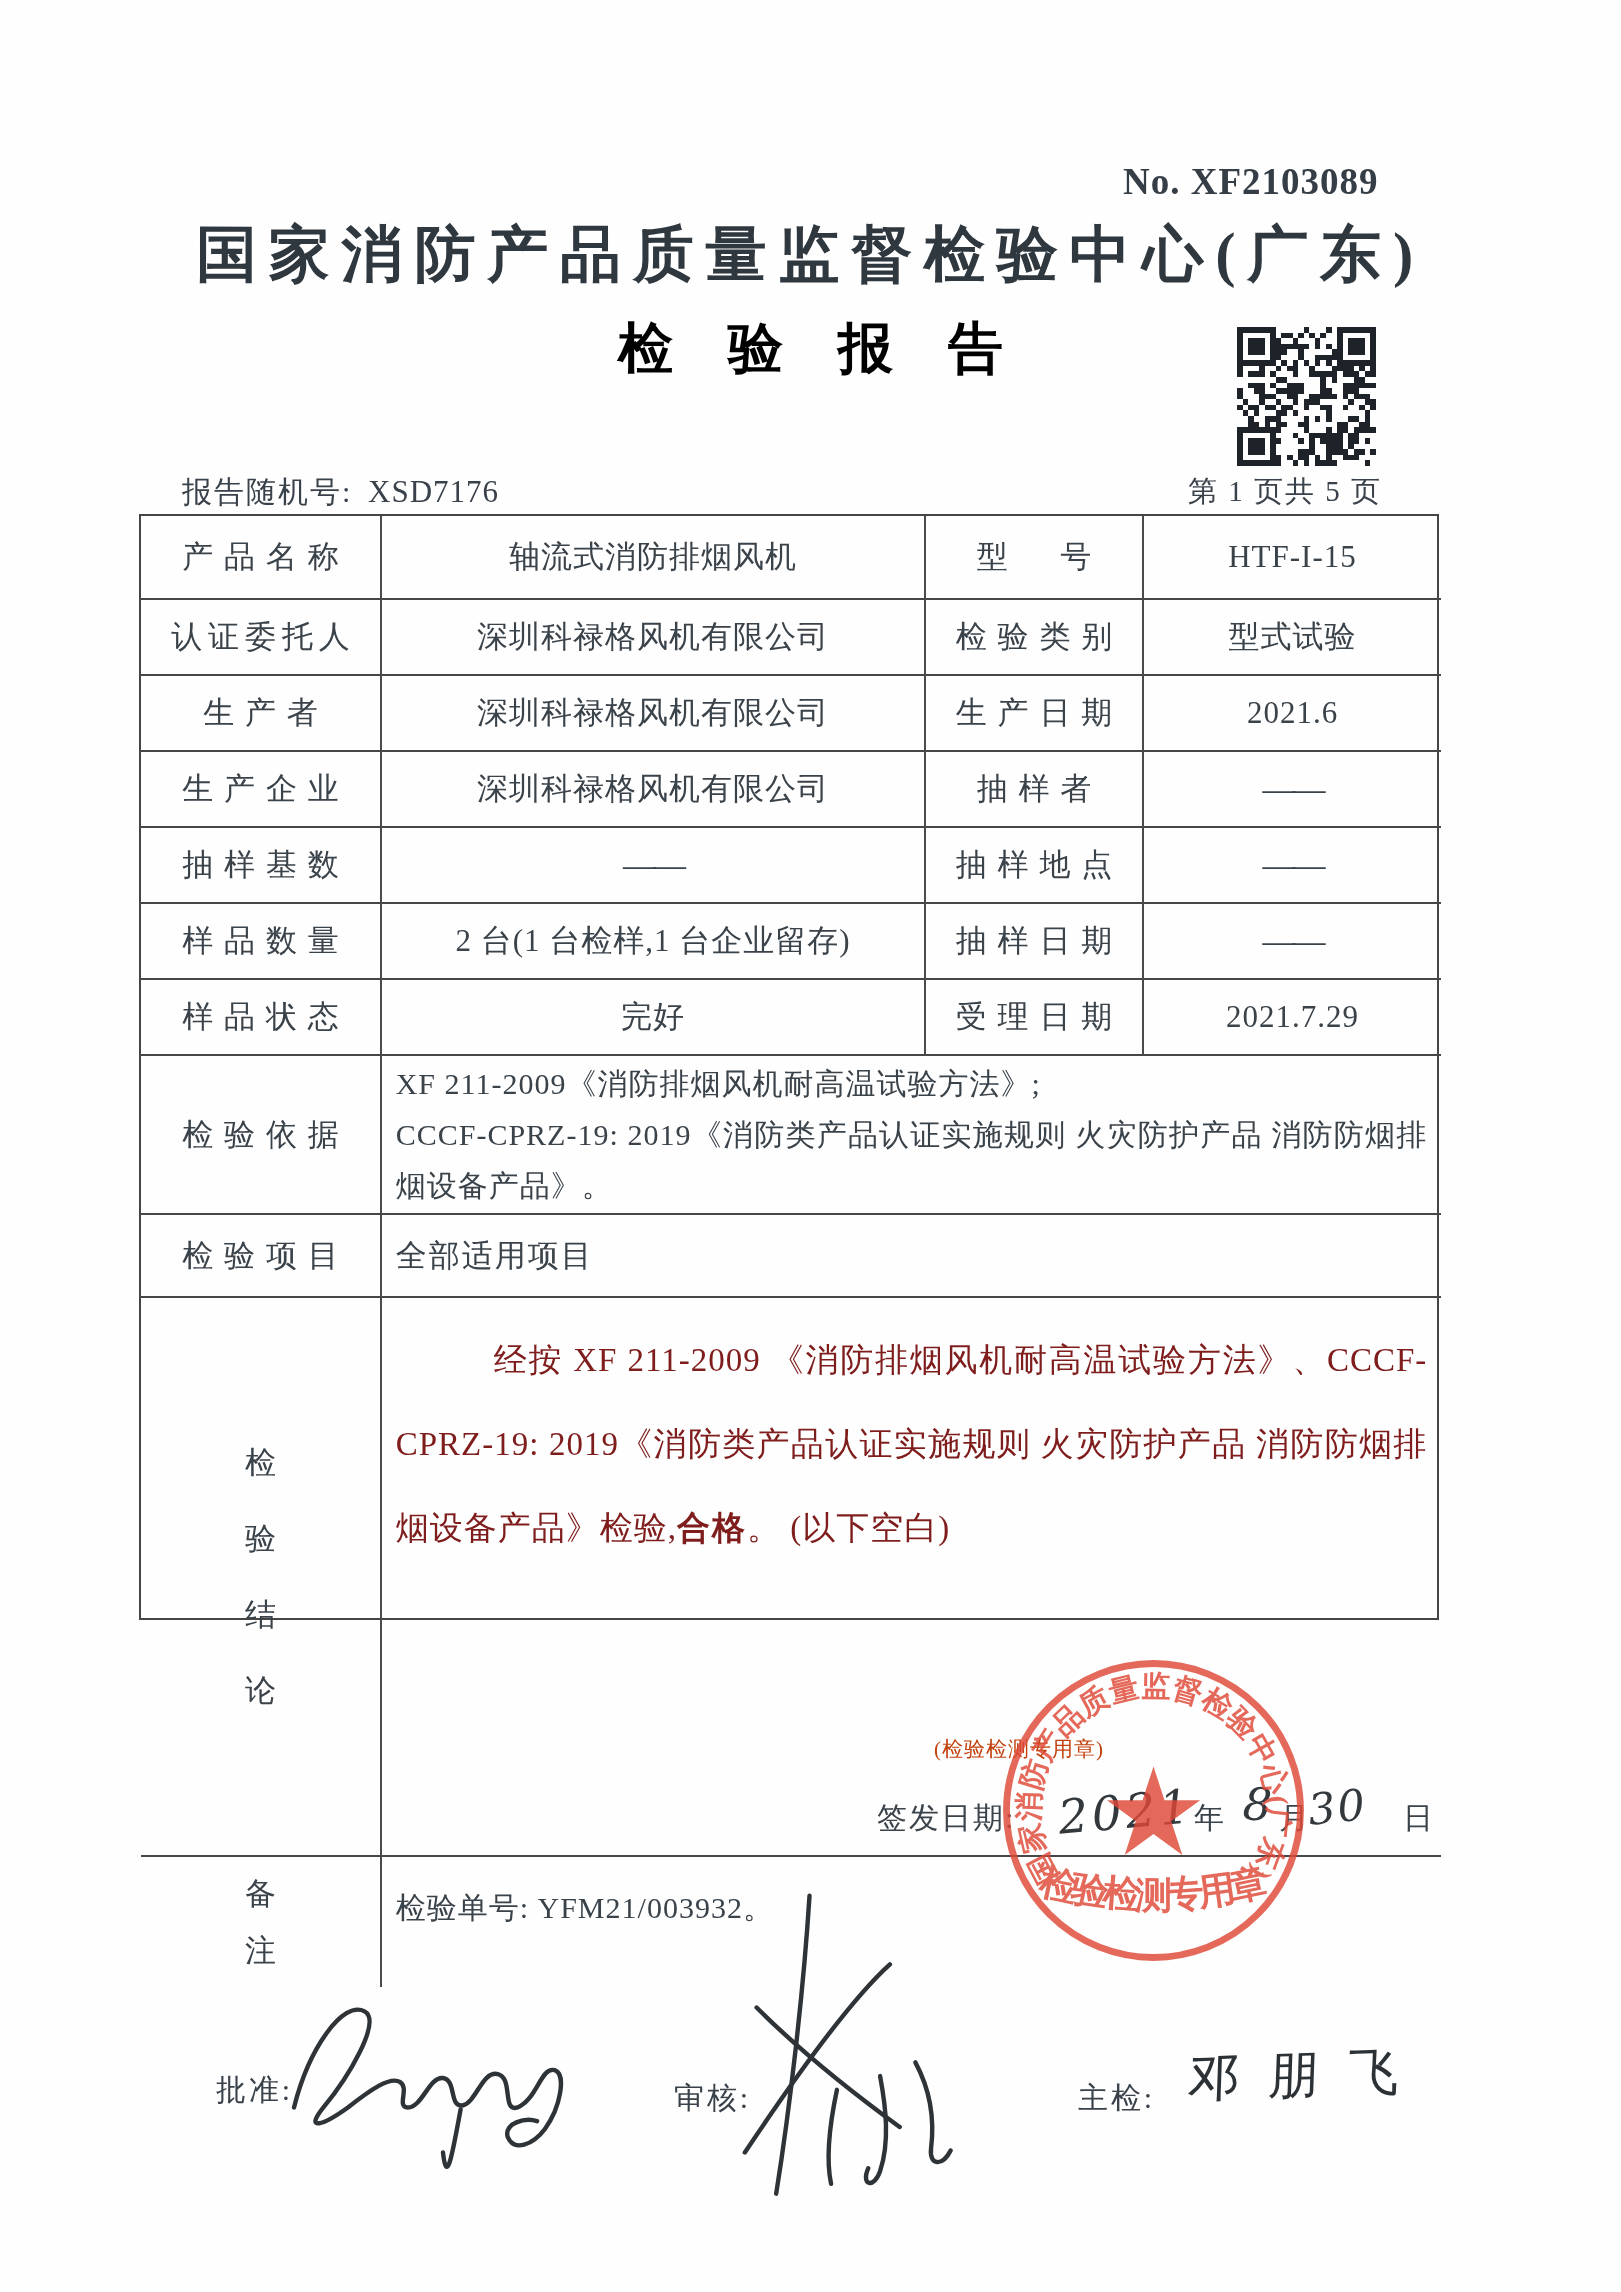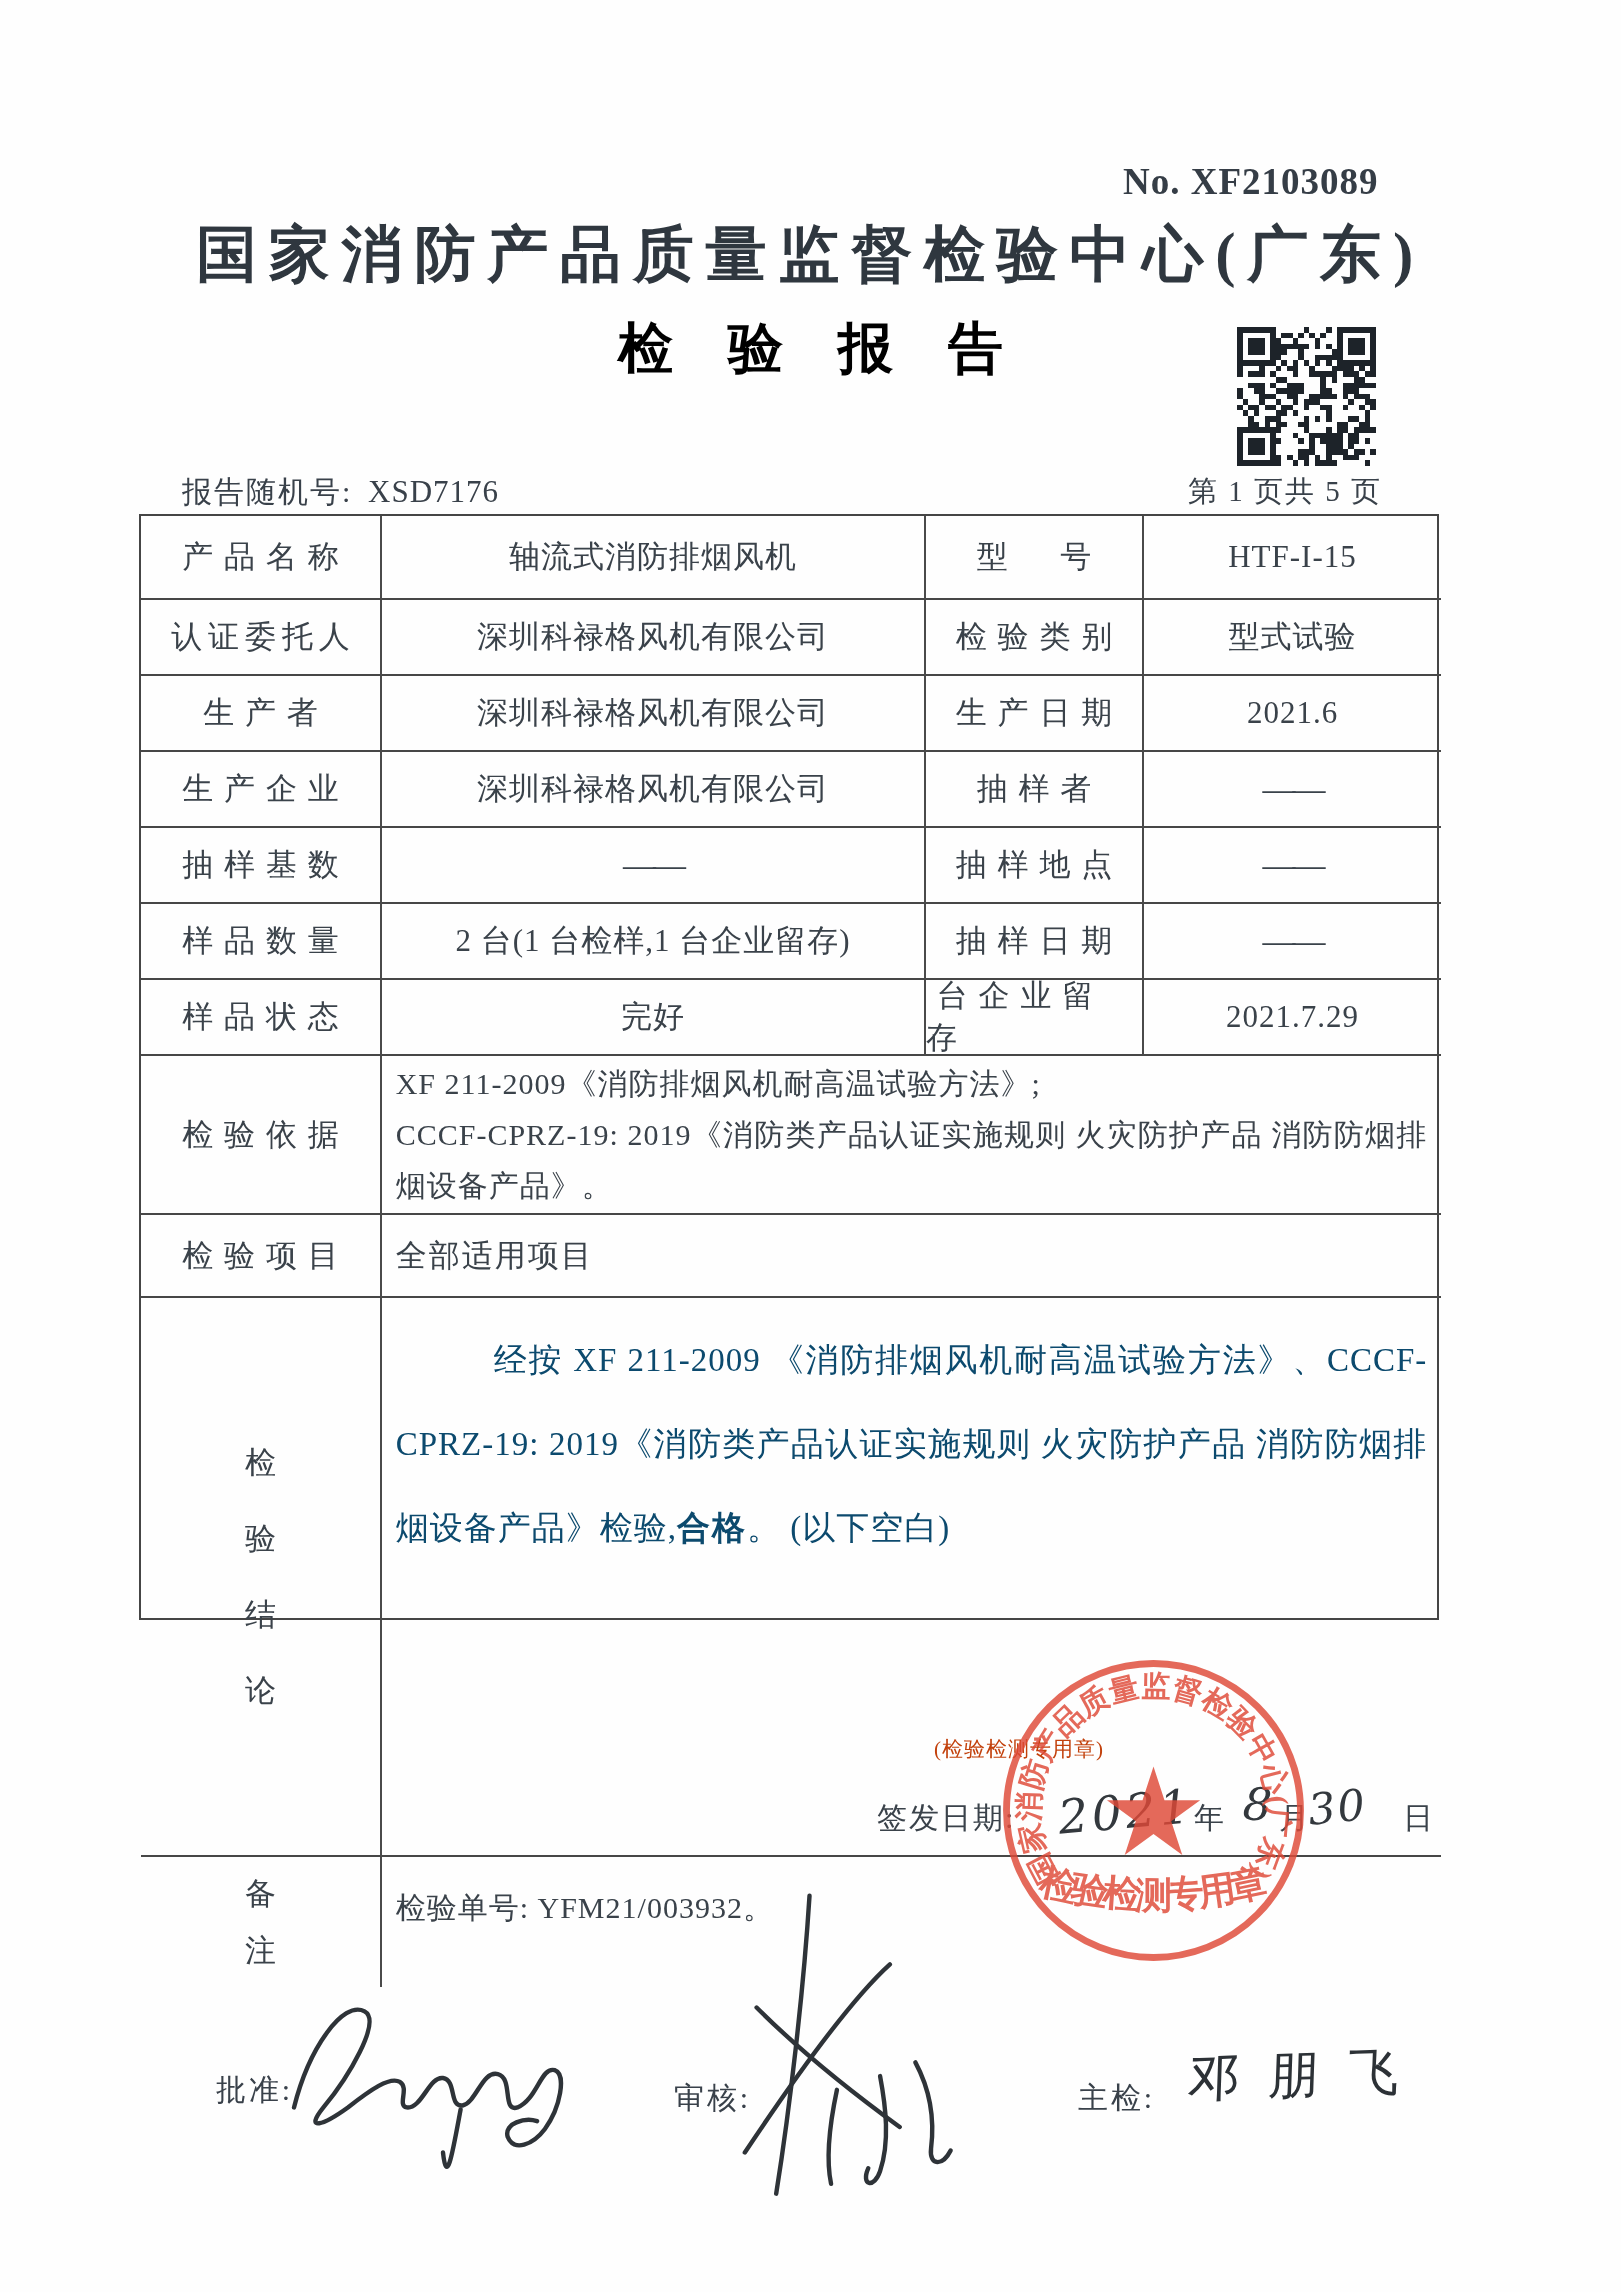--- a/index.html
+++ b/index.html
@@ -33,21 +33,21 @@
   .span3 { grid-column:2 / span 3; }
   .left-align { justify-content:flex-start; padding-left:13.7px; }
   .basis-cell { flex-direction:column; align-items:stretch; justify-content:center; padding:5.9px 13.7px 5.9px 13.7px; }
   .basis-line { display:block; font-size:30px; line-height:51px; text-align:justify; text-align-last:left; letter-spacing:1px; }
   .vstack { flex-direction:column; justify-content:center; }
   .vstack span { display:block; line-height:1; }
   .concl-label { gap:45px; }
   .remark-label { gap:25.5px; }
   .concl-cell { display:block; }
   .concl-para { padding:19.6px 13.7px 0 13.7px; font-size:33px; line-height:84px; text-indent:98px;
-    text-align:justify; text-align-last:left; letter-spacing:1px; color:#0c4a6e; }
+    text-align:justify; text-align-last:left; letter-spacing:1px; color:#7f1d1d; }
   .verdict { font-weight:bold; font-family:"Liberation Sans","DejaVu Sans",sans-serif; letter-spacing:2px; }
   .stamp-note { position:absolute; left:552px; top:437px; font-size:21px; letter-spacing:1px; color:#c2410c; }
   .issue-line { position:absolute; left:0; top:488px; width:100%; height:59px; font-size:30px; color:#3a424a; }
   .issue-label { position:absolute; left:495px; top:11.8px; letter-spacing:2px; }
   .hw { font-style:italic; color:#33383d; font-family:"DejaVu Serif",serif; }
   .hw-year { position:absolute; left:676px; top:-2px; font-size:47px; transform:rotate(-5deg); letter-spacing:3.9px; }
   .issue-year { position:absolute; left:812px; top:11.8px; }
   .hw-month { position:absolute; left:861px; top:-7.8px; font-size:45px; transform:rotate(4deg); }
   .issue-month { position:absolute; left:897px; top:11.8px; }
   .hw-day { position:absolute; left:926px; top:-3.9px; font-size:43px; transform:rotate(-6deg); letter-spacing:2px; }
@@ -430,21 +430,21 @@
     <div class="cell lbl">抽样地点</div>
     <div class="cell val dash last-col">——</div>
 
     <div class="cell lbl">样品数量</div>
     <div class="cell val">2 台(1 台检样,1 台企业留存)</div>
     <div class="cell lbl">抽样日期</div>
     <div class="cell val dash last-col">——</div>
 
     <div class="cell lbl">样品状态</div>
     <div class="cell val">完好</div>
-    <div class="cell lbl">台企业留存</div>
+    <div class="cell lbl">受理日期</div>
     <div class="cell val last-col">2021.7.29</div>
 
     <div class="cell lbl">检验依据</div>
     <div class="cell span3 last-col basis-cell">
       <span class="basis-line">XF 211-2009《消防排烟风机耐高温试验方法》;</span>
       <span class="basis-line">CCCF-CPRZ-19: 2019《消防类产品认证实施规则 火灾防护产品 消防防烟排烟设备产品》。</span>
     </div>
 
     <div class="cell lbl">检验项目</div>
     <div class="cell span3 last-col left-align val" style="letter-spacing:2px;">全部适用项目</div>

